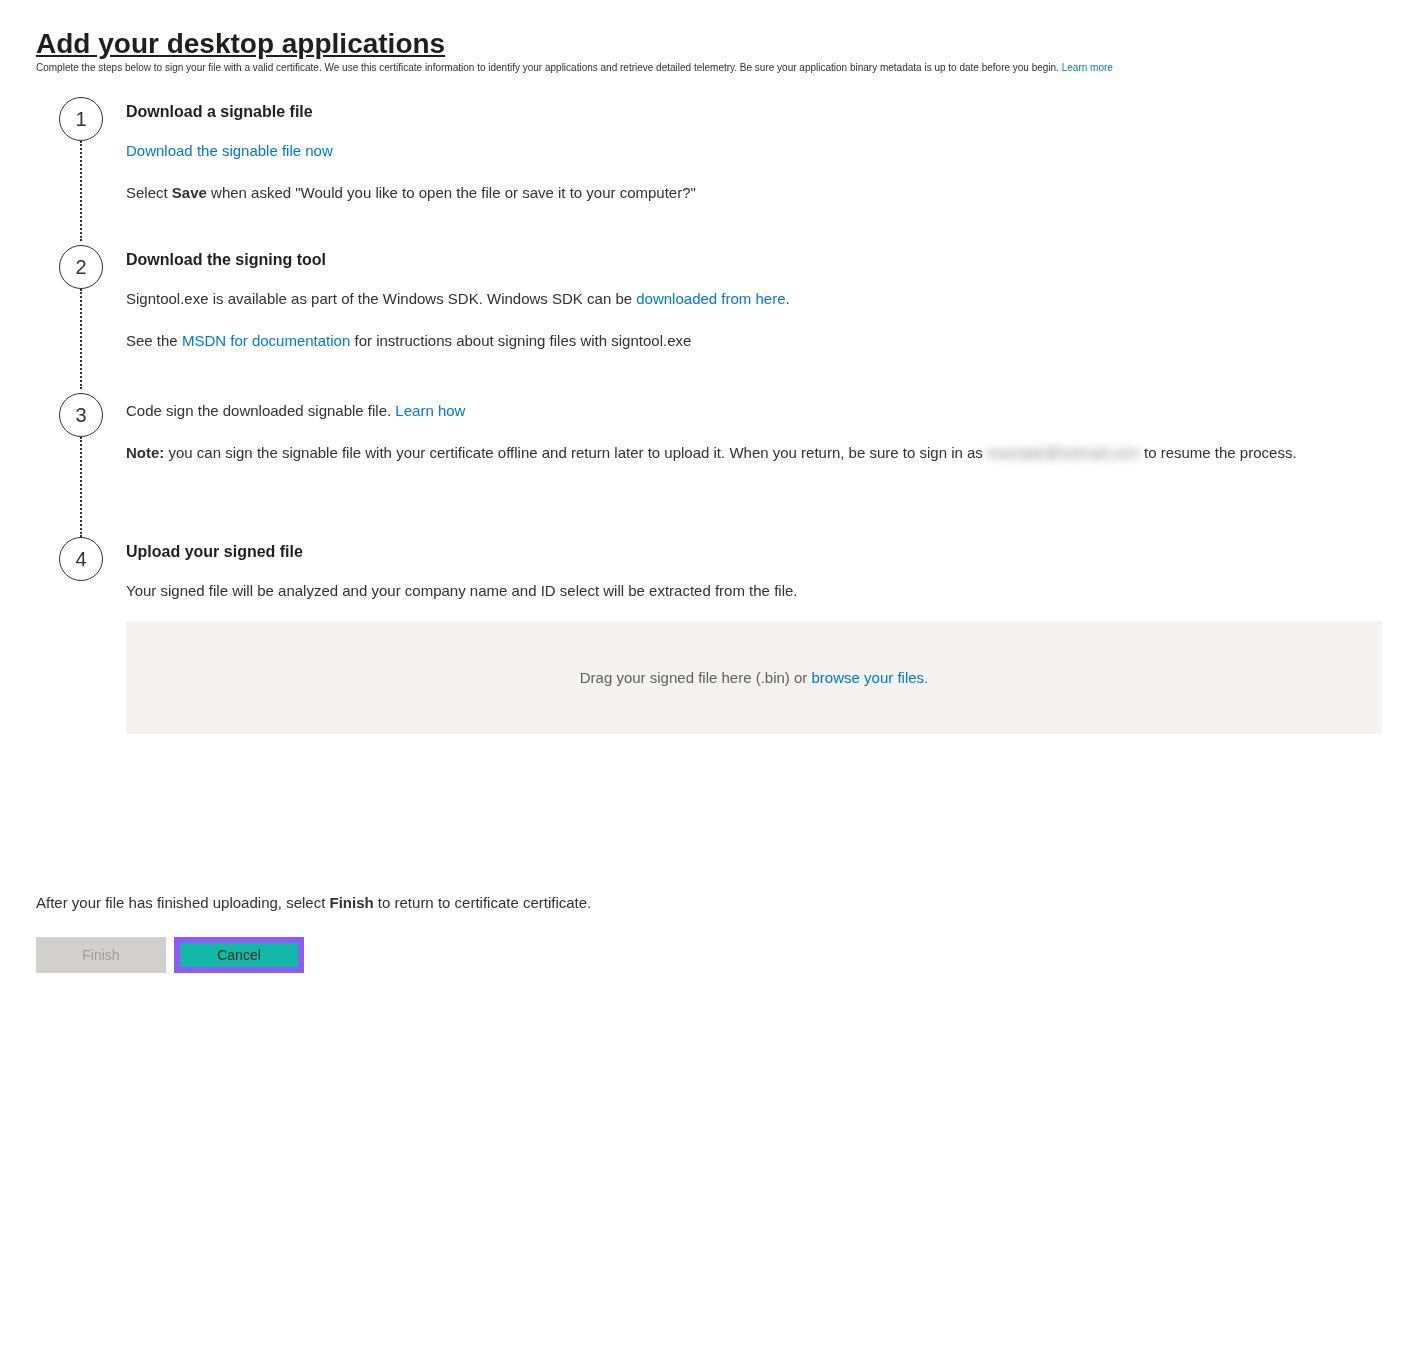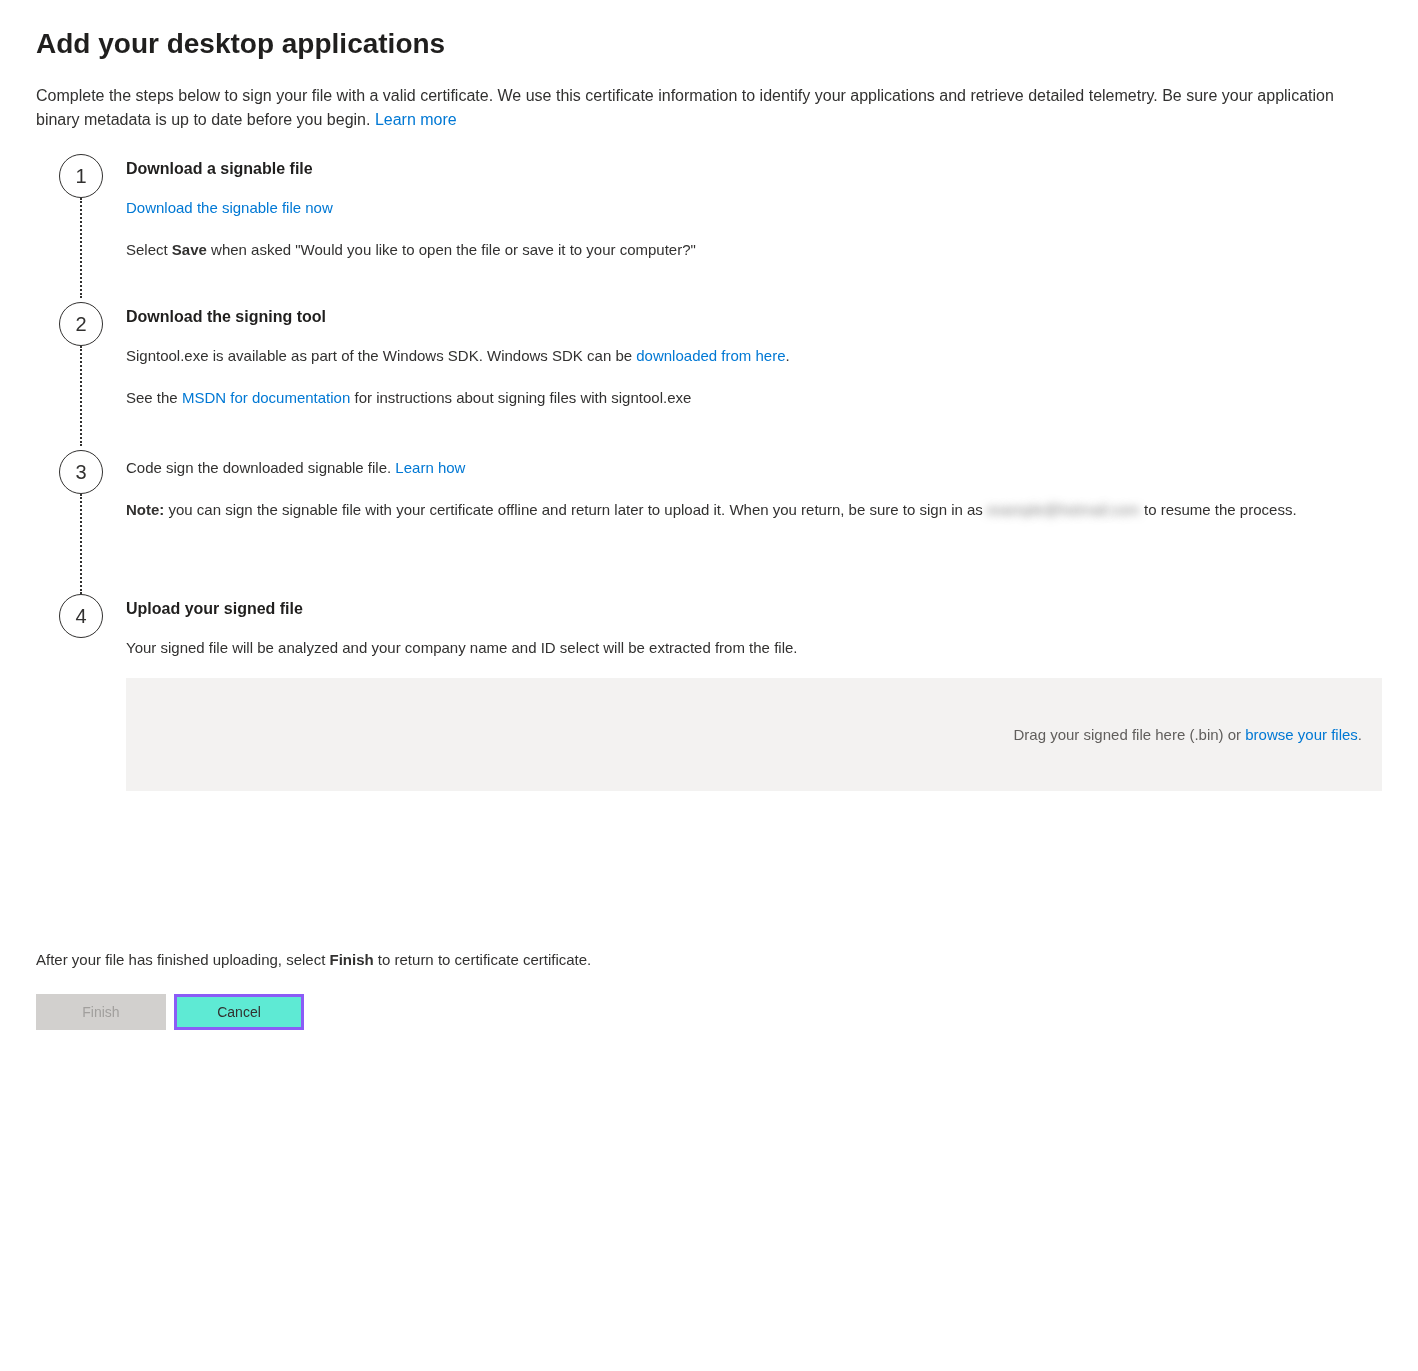--- a/index.html
+++ b/index.html
@@ -12,24 +12,24 @@
       font-size: 15px;
       color: #323130;
       background: #ffffff;
       padding: 28px 36px;
       width: 1418px;
     }
     h1 {
       font-size: 28px;
       font-weight: 600;
       color: #201f1e;
-      margin-bottom: 24px;
+      text-decoration: underline;
     }
     .intro {
-      font-size: 16px;
+      font-size: 10px;
       line-height: 1.5;
       color: #323130;
       margin-bottom: 22px;
       max-width: 1340px;
     }
     a, .link {
       color: #0078d4;
       text-decoration: none;
       cursor: pointer;
     }
@@ -96,21 +96,21 @@
     }
     .blurred {
       color: transparent;
       text-shadow: 0 0 8px rgba(0,0,0,0.5);
       user-select: none;
       text-align: center;
     }
     .dropzone {
       background: #f3f2f1;
       padding: 48px 20px;
-      text-align: right;
+      text-align: center;
       font-size: 15px;
       color: #605e5c;
       margin-top: 6px;
       width: 100%;
     }
     .footer-text {
       margin-top: 120px;
       font-size: 15px;
       color: #323130;
       margin-bottom: 26px;
@@ -130,23 +130,23 @@
       align-items: center;
       justify-content: center;
       border: none;
     }
     .btn-primary-disabled {
       background: #d2d0ce;
       color: #a19f9d;
       cursor: default;
     }
     .btn-secondary {
-      background: #5eead4;
-      color: #323130;
-      border: 3px solid #8b5cf6;
+      background: #14b8a6;
+      color: #323130;
+      border: 6px solid #8b5cf6;
     }
   </style>
 </head>
 <body>
 
 <h1>Add your desktop applications</h1>
 
 <p class="intro">
   <span>Complete the steps below to sign your file with a valid certificate. We use this certificate information to identify your applications and retrieve detailed telemetry. Be sure your application binary metadata is up to date before you begin. </span><a href="#">Learn more</a>
 </p>

